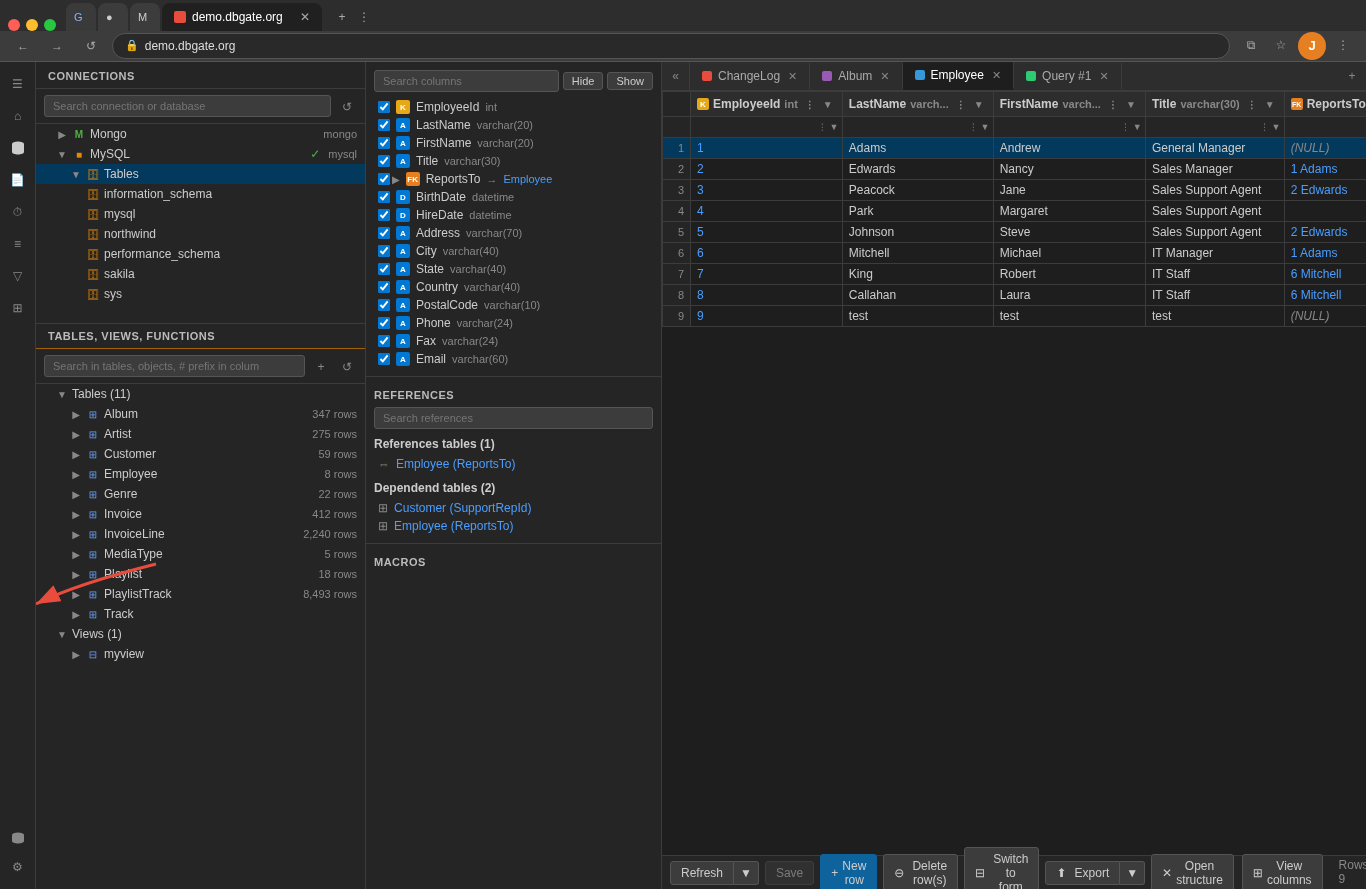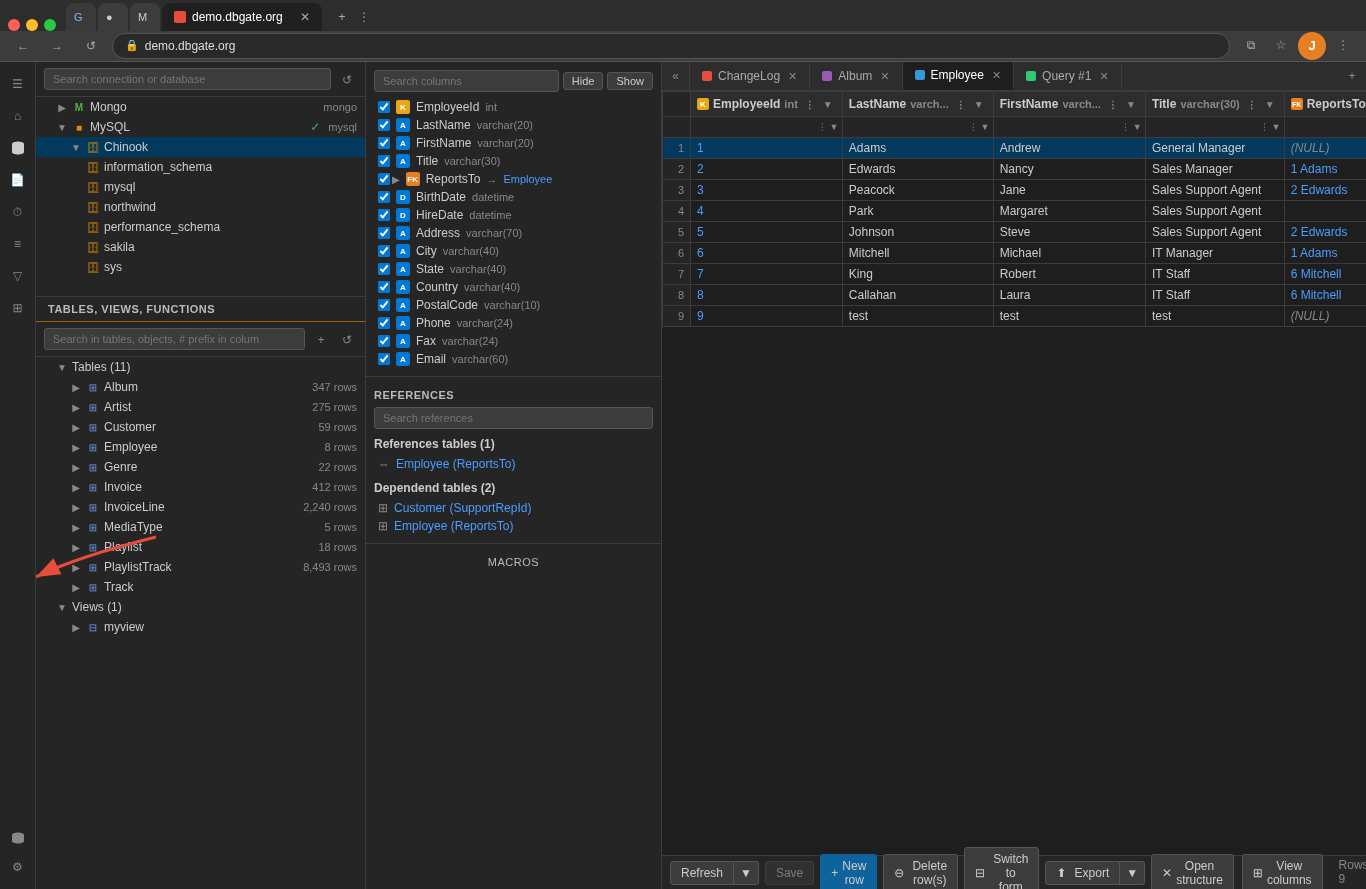--- a/index.html
+++ b/index.html
@@ -66,21 +66,21 @@
     .column-type-icon { width: 14px; height: 14px; display: inline-flex; align-items: center; justify-content: center; background: #0078d4; color: #fff; font-size: 8px; border-radius: 2px; font-weight: bold; }
     .column-key-icon { background: #e6a817; }
     .column-name { color: #ccc; font-size: 12px; }
     .column-type { color: #888; font-size: 11px; }
     .column-fk { color: #4a9eff; font-size: 11px; }
     .expand-arrow { color: #888; font-size: 10px; cursor: pointer; margin-left: -4px; }
     .references-header { font-size: 11px; font-weight: 700; color: #bbb; letter-spacing: 0.5px; padding: 4px 0 6px; }
     .ref-search-input { width: 100%; background: #3c3c3c; border: 1px solid #555; border-radius: 3px; height: 22px; padding: 0 8px; color: #ccc; font-size: 11px; margin-bottom: 8px; }
     .ref-group-label { font-weight: 700; color: #ccc; font-size: 12px; margin-bottom: 4px; }
     .ref-item { display: flex; align-items: center; gap: 6px; padding: 2px 4px; color: #4a9eff; font-size: 12px; cursor: pointer; }
-    .macros-header { font-size: 11px; font-weight: 400; color: #bbb; letter-spacing: 0.5px; padding: 4px 0; text-align: center; }
+    .macros-header { font-size: 11px; font-weight: 700; color: #bbb; letter-spacing: 0.5px; padding: 4px 0; }
 
     
     .main-area { flex: 1; display: flex; flex-direction: column; background: #1e1e1e; overflow: hidden; }
     .main-tabs { background: #2d2d2d; display: flex; align-items: center; border-bottom: 1px solid #3c3c3c; }
     .collapse-btn { width: 28px; height: 28px; display: flex; align-items: center; justify-content: center; color: #888; cursor: pointer; border-right: 1px solid #3c3c3c; }
 
     
     .data-grid { flex: 1; overflow: auto; position: relative; }
     .grid-table { border-collapse: collapse; width: 100%; }
     .grid-th { background: #2d2d2d; border: 1px solid #3c3c3c; padding: 0; position: sticky; top: 0; z-index: 10; }
@@ -191,20 +191,21 @@
             <ellipse cx="8" cy="4" rx="6" ry="2.5"></ellipse>
             <path d="M2 4v3c0 1.38 2.69 2.5 6 2.5S14 8.38 14 7V4"></path>
             <path d="M2 7v3c0 1.38 2.69 2.5 6 2.5S14 11.38 14 10V7"></path>
           </svg>
       </div>
       <div class="icon-sidebar-item">⚙</div>
     </div>
   </div>
 
   <div class="left-panel">
+    <div class="section-header">CONNECTIONS</div>
     <div class="search-bar">
       <input class="search-input" type="text" placeholder="Search connection or database" style="">
       <div class="search-refresh-btn">↺</div>
     </div>
     <div class="tree-area">
 
       <div class="tree-item indent-1">
         <span class="arrow">▶</span>
         <span class="icon mongo-icon">M</span>
         <span class="label">Mongo</span>
@@ -215,21 +216,21 @@
         <span class="arrow">▼</span>
         <span class="icon mysql-icon">■</span>
         <span class="label">MySQL</span>
         <span class="mysql-check"> ✓</span>
         <span class="count" style="margin-left:4px;">mysql</span>
       </div>
 
       <div class="tree-item indent-2 selected">
         <span class="arrow">▼</span>
         <span class="icon db-icon">🗄</span>
-        <span class="label">Chinook</span>
+        <span class="label">Tables</span>
       </div>
 
       <div class="tree-item indent-2">
         <span class="arrow"> </span>
         <span class="icon db-icon">🗄</span>
         <span class="label">information_schema</span>
       </div>
       <div class="tree-item indent-2">
         <span class="arrow"> </span>
         <span class="icon db-icon">🗄</span>

